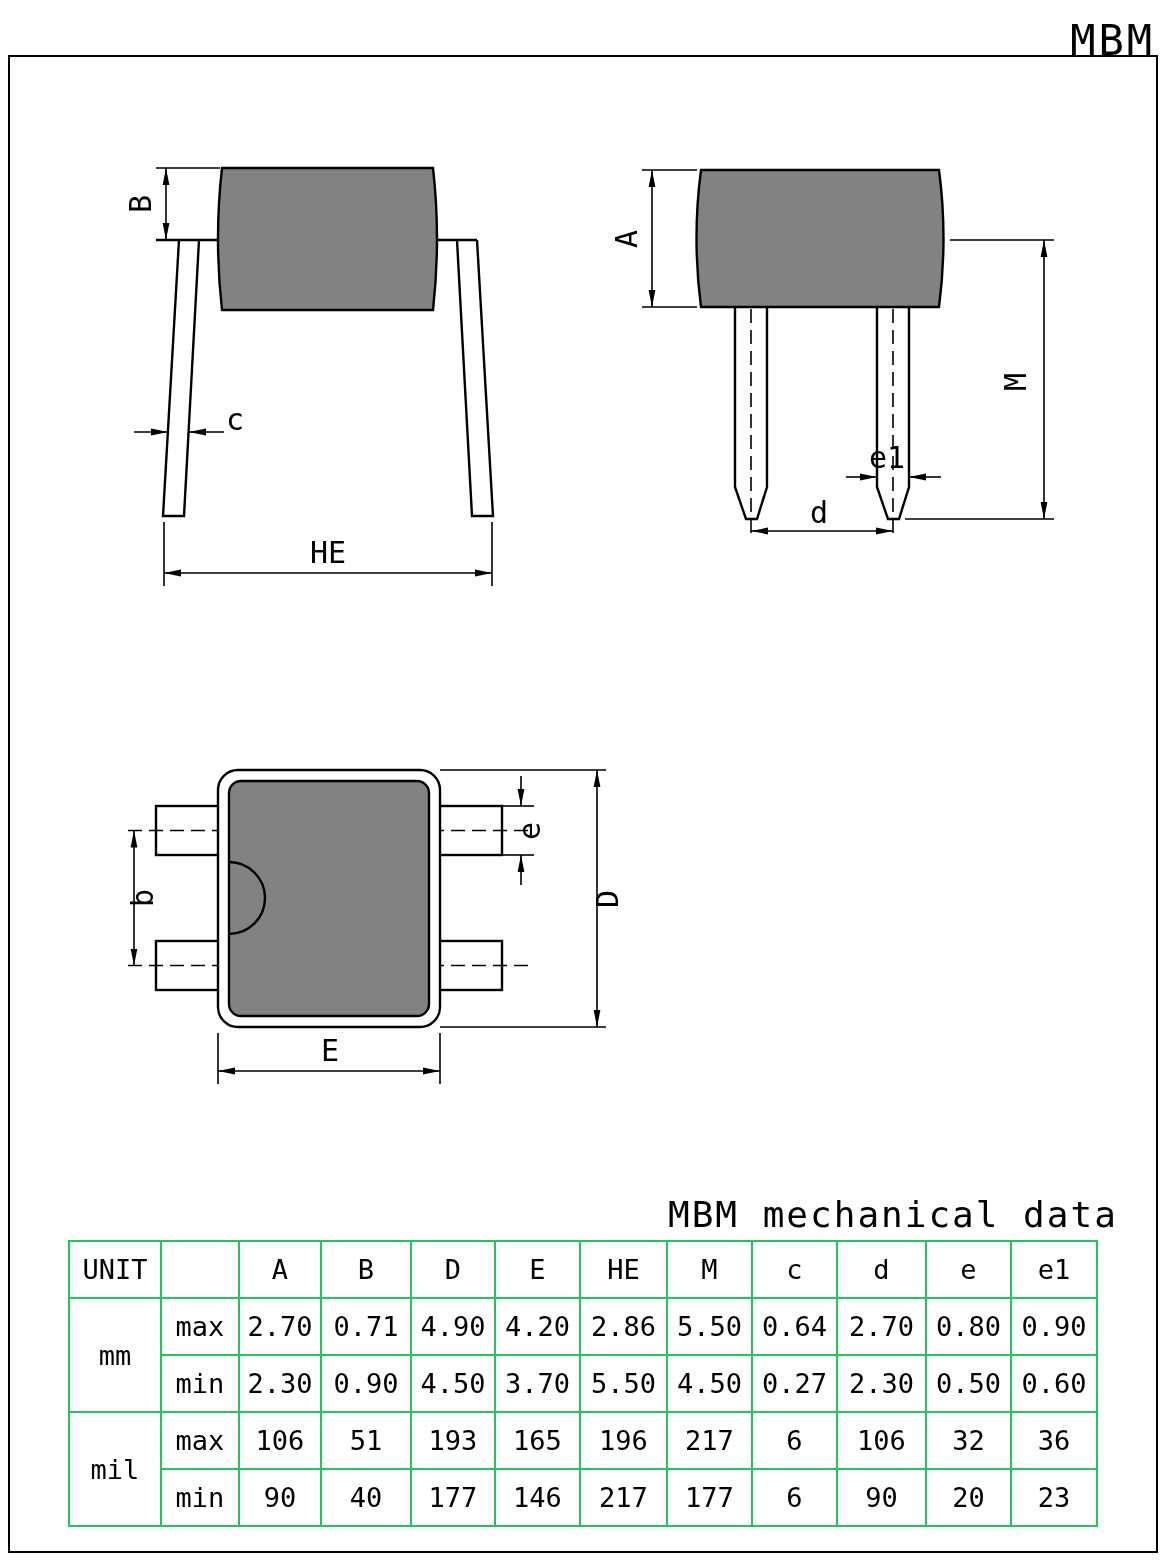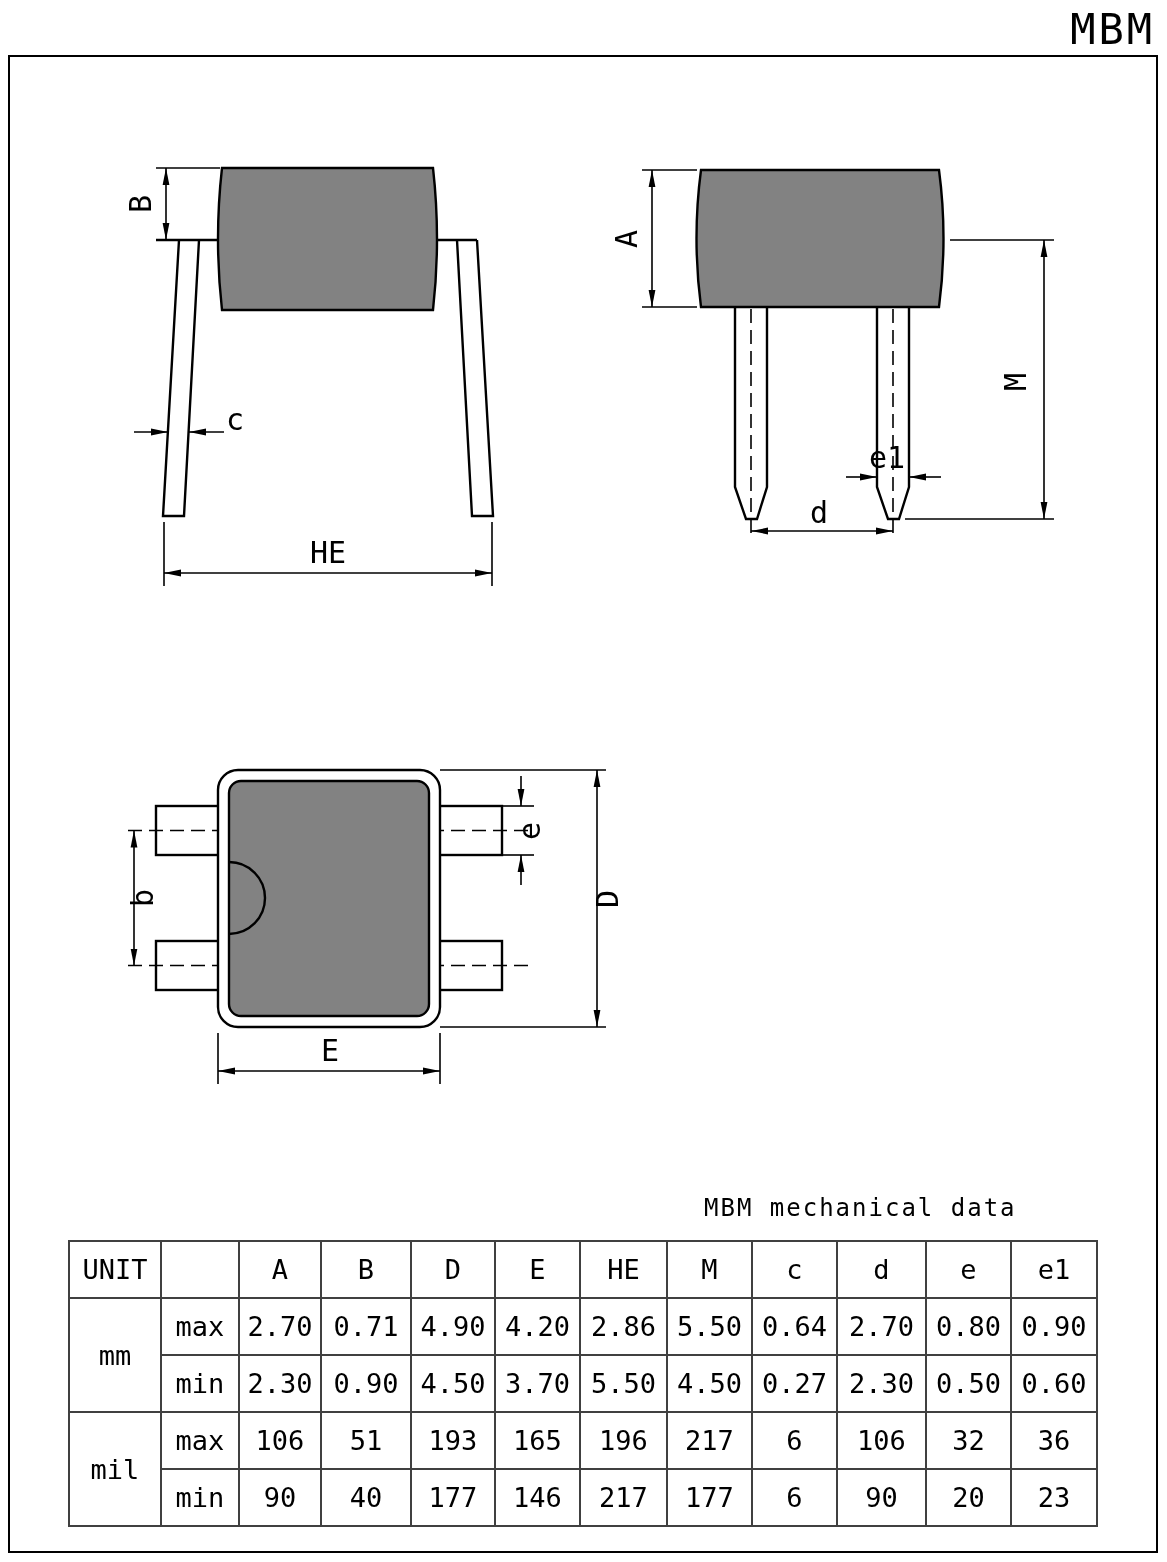--- a/index.html
+++ b/index.html
@@ -5,34 +5,34 @@
   html,body{margin:0;padding:0;}
   body{
     width:1167px;height:1562px;position:relative;background:#ffffff;
     font-family:"DejaVu Sans Mono",monospace;color:#000;overflow:hidden;
   }
   .frame{
     position:absolute;left:8px;top:55px;width:1146px;height:1494px;
     border:2px solid #000;background:transparent;
   }
   .page-title{
-    position:absolute;top:5px;right:12px;font-size:42px;letter-spacing:3px;
+    position:absolute;top:16px;right:12px;font-size:42px;letter-spacing:3px;
     font-weight:normal;
   }
   svg.drawing{position:absolute;left:0;top:0;}
   .tbl-title{
-    position:absolute;left:704px;top:1194px;font-size:24px;letter-spacing:2px;
+    position:absolute;left:668px;top:1194px;font-size:36px;letter-spacing:2px;
     white-space:pre;
   }
   table.mech{
     position:absolute;left:68px;top:1240px;border-collapse:collapse;
     table-layout:fixed;
   }
   table.mech td{
-    border:2px solid #404040;height:55px;text-align:center;vertical-align:middle;
+    border:2px solid #22c55e;height:55px;text-align:center;vertical-align:middle;
     font-size:27px;font-weight:normal;padding:0;
   }
   text{font-family:"DejaVu Sans Mono",monospace;}
 </style>
 </head>
 <body>
 
 <div class="frame"></div>
 <div class="page-title">MBM</div>
 

